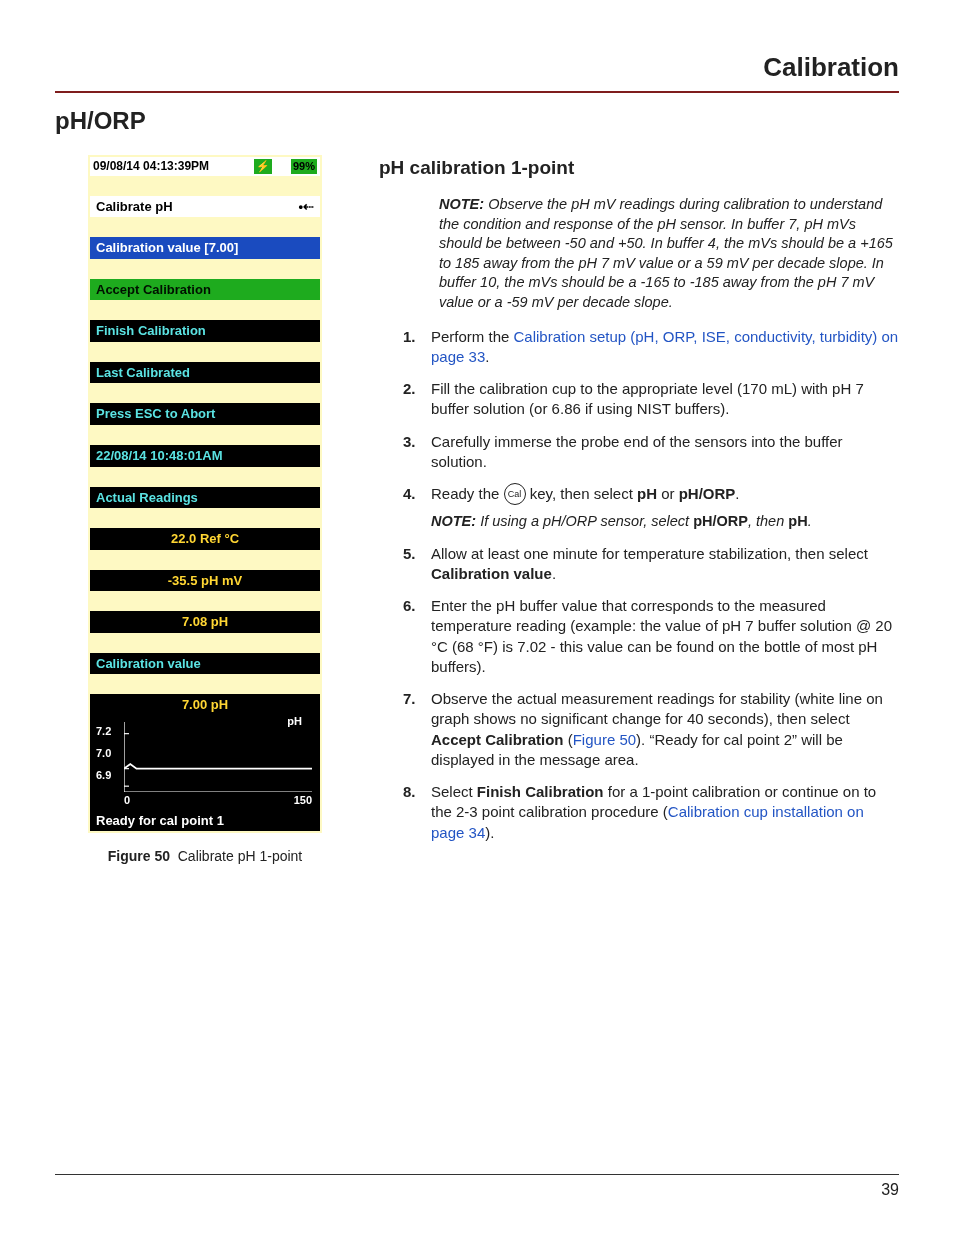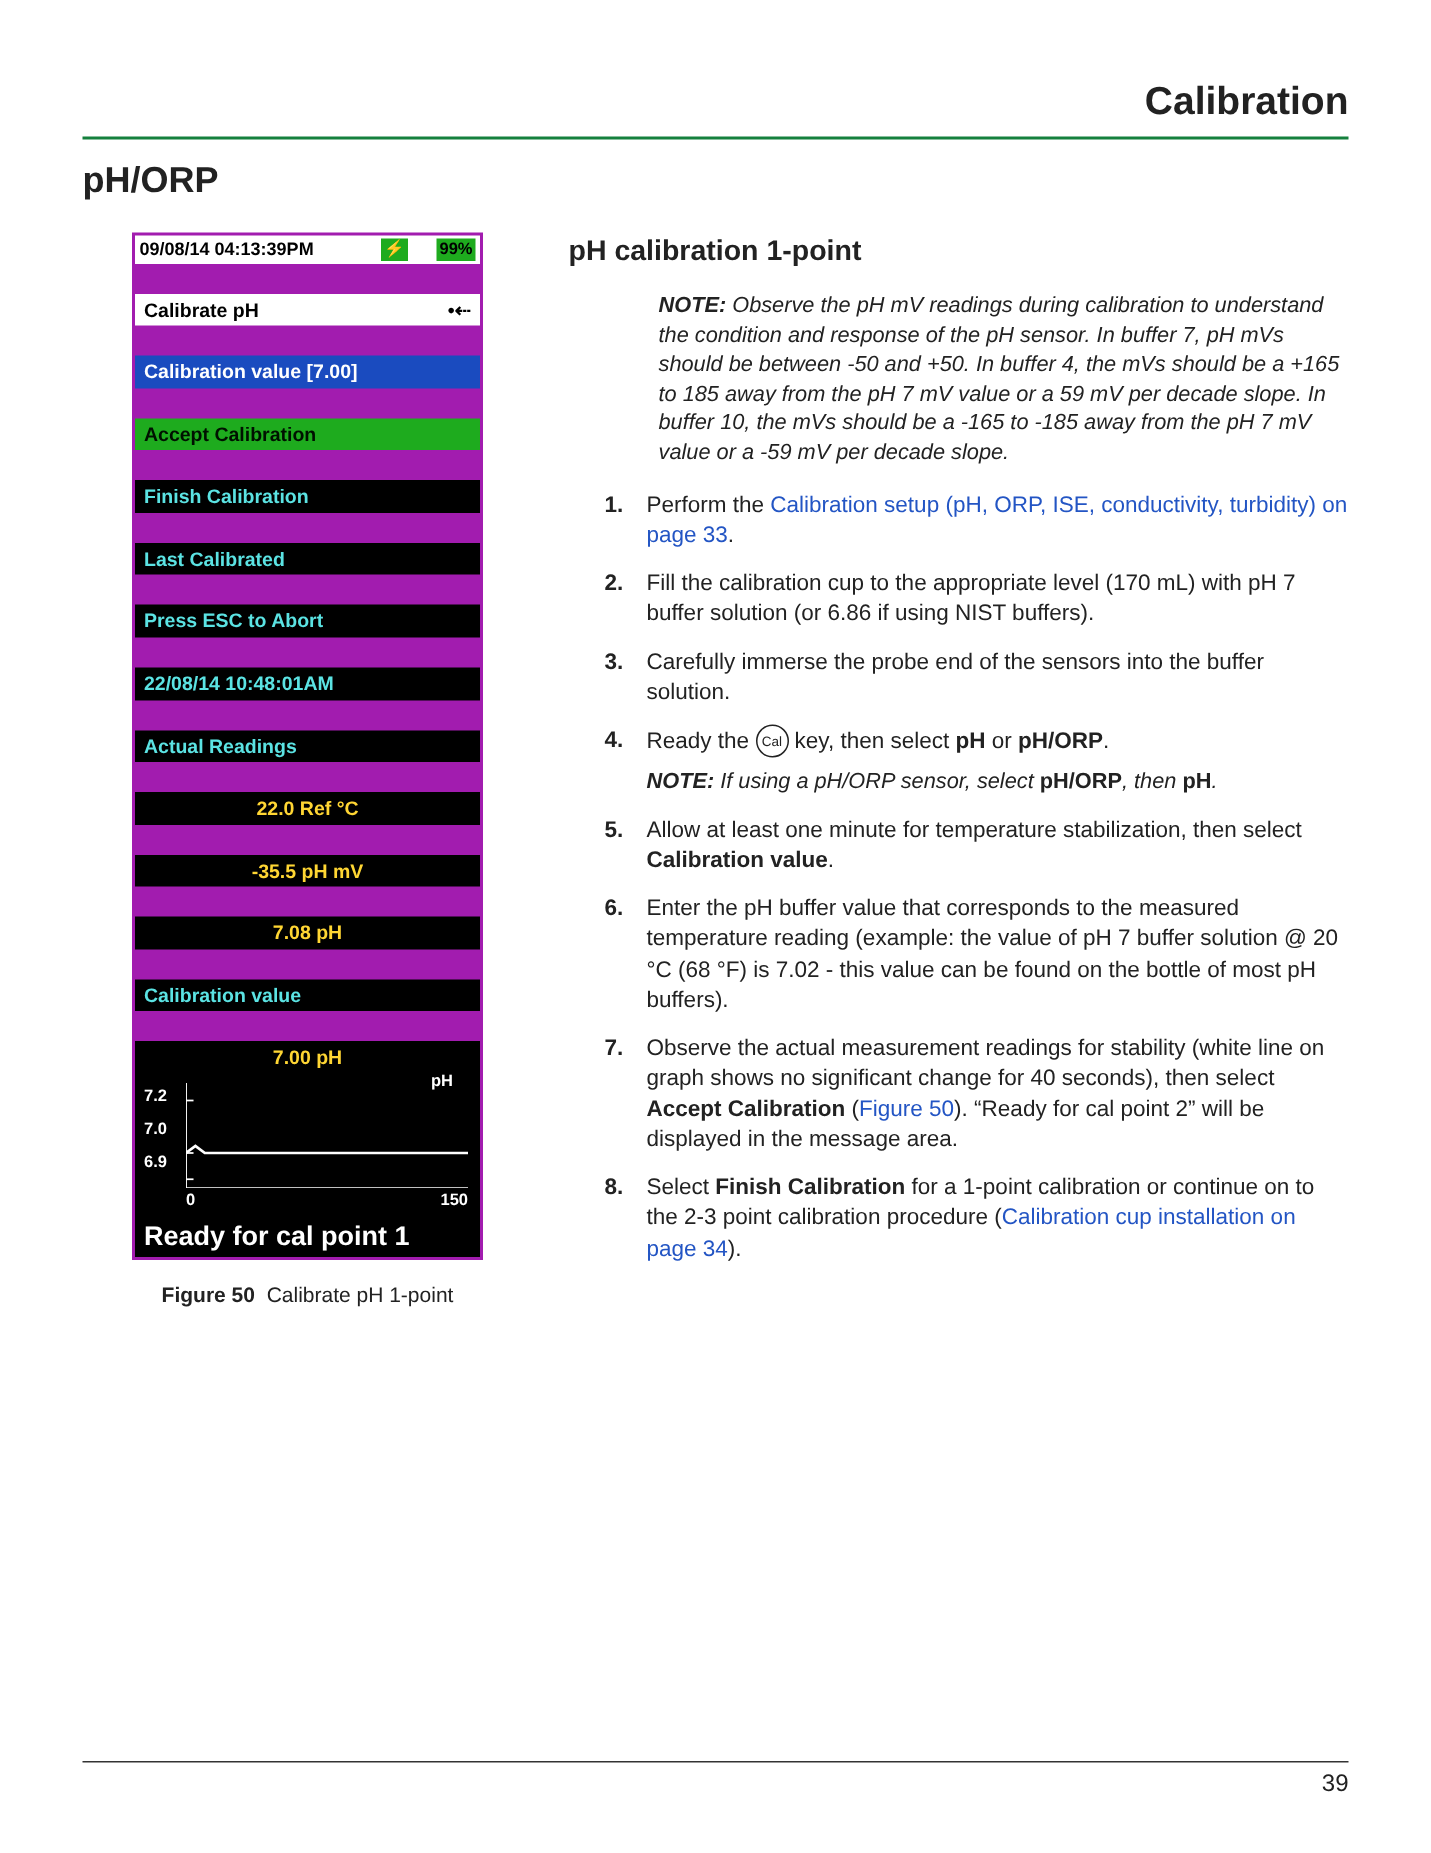--- a/index.html
+++ b/index.html
@@ -1,39 +1,39 @@
 <!DOCTYPE html>
 <html><head>
 <meta charset="utf-8">
 <style>
   html,body{margin:0;padding:0;background:#fff;color:#222;font-family:"Segoe UI","Helvetica Neue",Arial,sans-serif;font-size:15px;line-height:1.35;}
   .page{width:954px;height:1235px;position:relative;box-sizing:border-box;padding:50px 55px 40px 55px;}
-  .running-head{font-size:26px;font-weight:700;text-align:right;border-bottom:2px solid #15803d;padding-bottom:6px;margin-bottom:12px;}
+  .running-head{font-size:26px;font-weight:700;text-align:right;border-bottom:2px solid #7f1d1d;padding-bottom:6px;margin-bottom:12px;}
   .section-title{font-size:24px;font-weight:700;margin:0 0 18px 0;}
   .columns{display:flex;align-items:flex-start;}
   .col-left{width:300px;flex:0 0 300px;margin-right:24px;}
   .col-right{flex:1;}
   .subhead{font-size:19px;font-weight:700;margin:0 0 14px 0;}
 
   
-  .device{width:230px;margin:0 auto 14px auto;background:#a21caf;padding:2px;}
+  .device{width:230px;margin:0 auto 14px auto;background:#fef9c3;padding:2px;}
   .dev-row{font-family:Arial,Helvetica,sans-serif;font-size:13px;font-weight:700;padding:2px 6px;color:#fff;background:#000;white-space:nowrap;margin-top:20px;}
   .dev-status{display:flex;align-items:center;justify-content:space-between;background:#fff;color:#000;padding:1px 3px;font-size:12px;font-weight:700;}
   .dev-status .batt{display:flex;align-items:center;}
   .bolt{background:#1eab1e;color:#000;padding:0 2px;margin-right:1px;font-size:11px;}
   .pct{background:#1eab1e;color:#000;padding:0 2px;font-size:11px;margin-left:18px;}
   .dev-row.white{background:#fff;color:#000;display:flex;justify-content:space-between;align-items:center;}
   .usb{font-size:13px;}
   .dev-row.blue1{background:#1a4bbf;color:#fff;}
   .dev-row.green{background:#1eab1e;color:#010;}
   .dev-row.cyan{color:#5be3e3;}
   .dev-row.yellow{color:#ffd633;text-align:center;}
   .dev-row.lab{color:#5be3e3;}
   .dev-plot{background:#000;padding:4px 6px 2px 6px;position:relative;height:88px;}
-  .dev-footer{background:#000;color:#fff;font-size:18px;font-weight:700;padding:2px 6px;}
+  .dev-footer{background:#000;color:#fff;font-size:13px;font-weight:700;padding:2px 6px;}
   .caption{text-align:center;font-size:14px;margin-top:8px;}
   .caption b{font-weight:700;}
 
   
   .yticks{position:absolute;left:6px;top:4px;font-size:11px;color:#fff;font-weight:700;}
   .ytick{height:22px;line-height:22px;}
   .plotarea{position:absolute;left:34px;right:8px;top:6px;bottom:18px;}
   .axis{stroke:#fff;stroke-width:1;fill:none;}
   .trace{stroke:#fff;stroke-width:1.5;fill:none;}
   .plabel{position:absolute;right:18px;top:-2px;color:#fff;font-size:11px;font-weight:700;}

